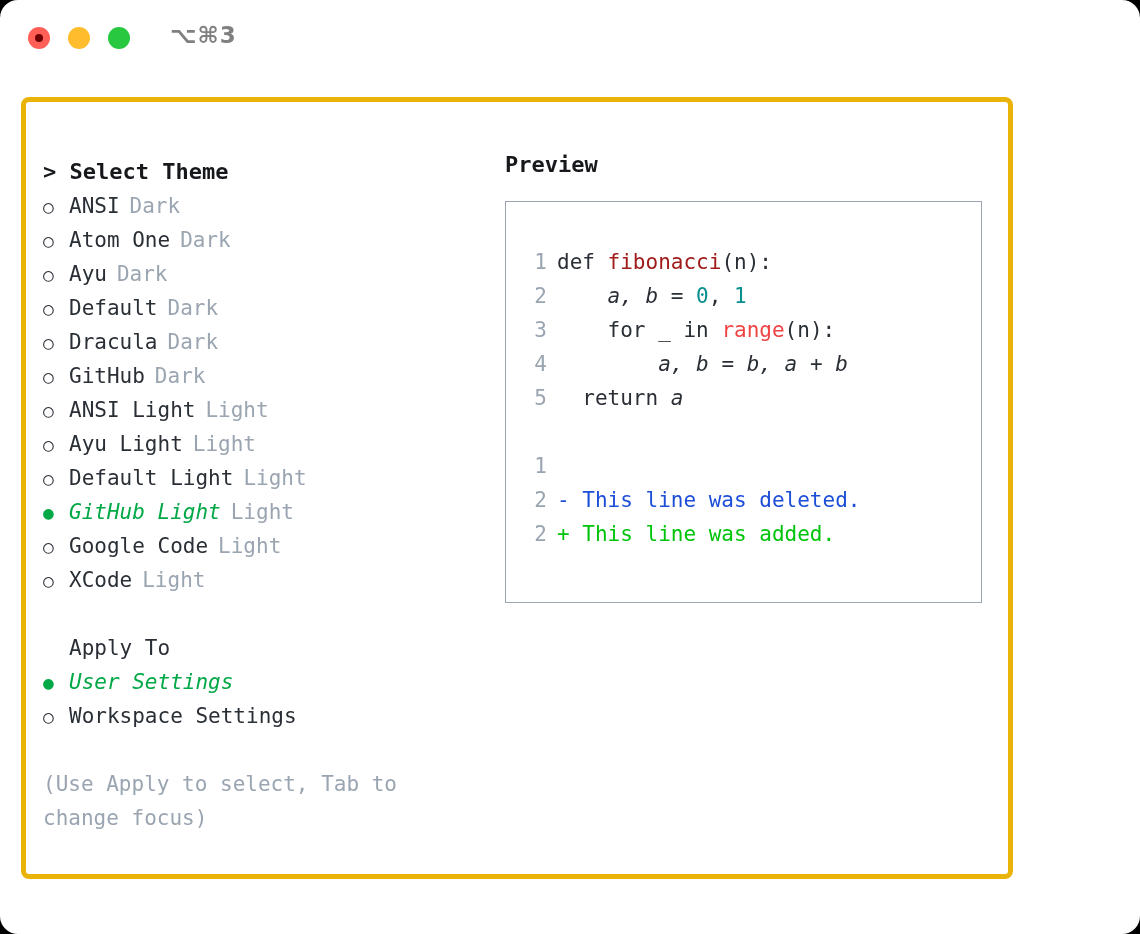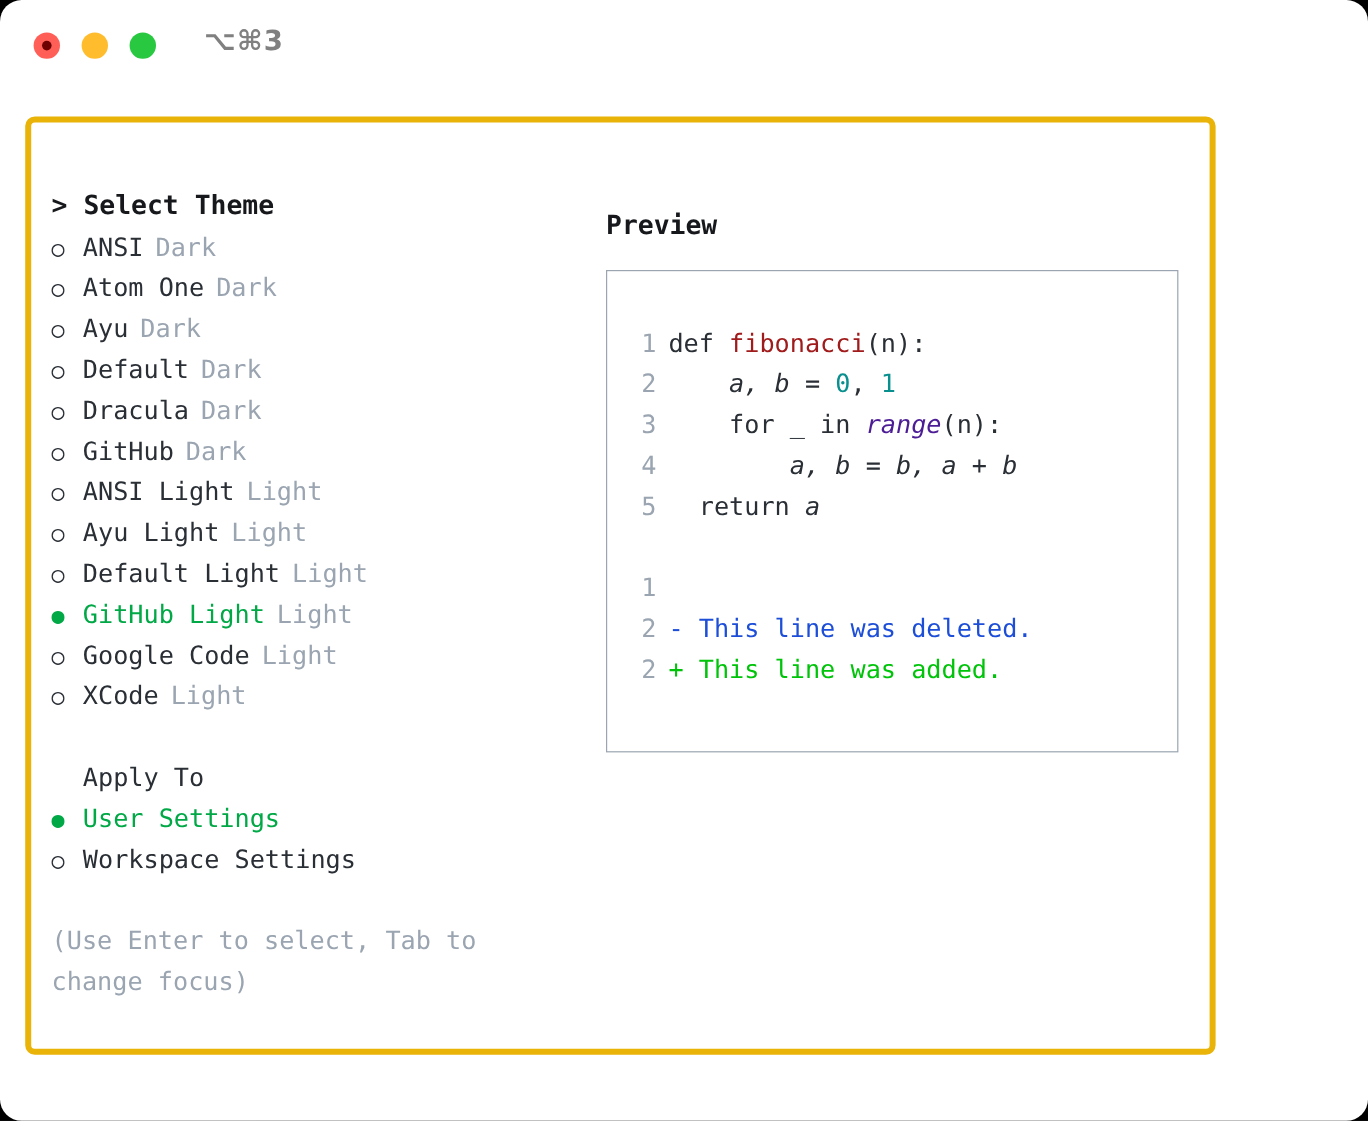--- a/index.html
+++ b/index.html
@@ -94,38 +94,38 @@
   }
   .marker {
     display: inline-block;
     width: 26px;
     flex: 0 0 26px;
     font-size: 18px;
     color: #2a2f36;
   }
   .marker.sel { color: #00a846; }
   .opt-name { color: #2a2f36; }
-  .opt-row.selected .opt-name { color: #00a846; }
+  .opt-row.selected .opt-name { color: #00a846; font-style: italic; }
   .opt-tag {
     color: #9aa5b1;
     margin-left: 10px;
   }
   .spacer-row { height: 34px; }
   #hint {
     margin-top: 34px;
     font-size: 21px;
     line-height: 34px;
     color: #9aa5b1;
     width: 420px;
   }
   
   #right-panel {
     position: absolute;
     left: 479px;
-    top: 70px;
+    top: 46px;
     width: 490px;
   }
   #preview-title {
     font-size: 22px;
     font-weight: 700;
     color: #16181c;
     line-height: 34px;
     white-space: pre;
   }
   #preview-box {
@@ -156,21 +156,21 @@
     flex: 0 0 28px;
     text-align: right;
     color: #9aa5b1;
   }
   .codetext {
     margin-left: 10px;
     color: #2a2f36;
   }
   .tok-fn    { color: #a01b1b; text-align: right; }
   .tok-num   { color: #0a8f8f; }
-  .tok-blue  { color: #4c1d95; font-style: italic; }
+  .tok-blue  { color: #ef4444; }
   .tok-var   { font-style: italic; }
   .diff-gap { height: 34px; }
   .diff-line .codetext.ctx { color: #8a9099; }
   .diff-line .codetext.del { color: #1d4ed8; }
   .diff-line .codetext.add { color: #00c40a; }
 </style>
 </head>
 <body>
 
 <div id="window">
@@ -204,21 +204,21 @@
         </div>
       <div class="spacer-row"></div>
       <div class="opt-row">
         <span class="marker"> </span>
         <span class="opt-name">Apply To</span>
       </div>
       <div id="apply-items">
           <div class="opt-row selected"><span class="marker sel">●</span><span class="opt-name">User Settings</span></div>
           <div class="opt-row"><span class="marker">○</span><span class="opt-name">Workspace Settings</span></div>
         </div>
-      <div id="hint">(Use Enter to select, Tab to change focus)</div>
+      <div id="hint">(Use Apply to select, Tab to change focus)</div>
     </div>
 
     <div id="right-panel">
       <div id="preview-title">Preview</div>
       <div id="preview-box">
         <div id="code-area">
             <div class="code-line"><span class="lineno">1</span><span class="codetext"><span>def </span><span class="tok-fn">fibonacci</span><span>(n):</span></span></div>
             <div class="code-line"><span class="lineno">2</span><span class="codetext"><span>    </span><span class="tok-var">a, b</span><span> = </span><span class="tok-num">0</span><span>, </span><span class="tok-num">1</span></span></div>
             <div class="code-line"><span class="lineno">3</span><span class="codetext"><span>    for _ in </span><span class="tok-blue">range</span><span>(n):</span></span></div>
             <div class="code-line"><span class="lineno">4</span><span class="codetext"><span>        </span><span class="tok-var">a, b</span><span> = </span><span class="tok-var">b, a + b</span></span></div>

